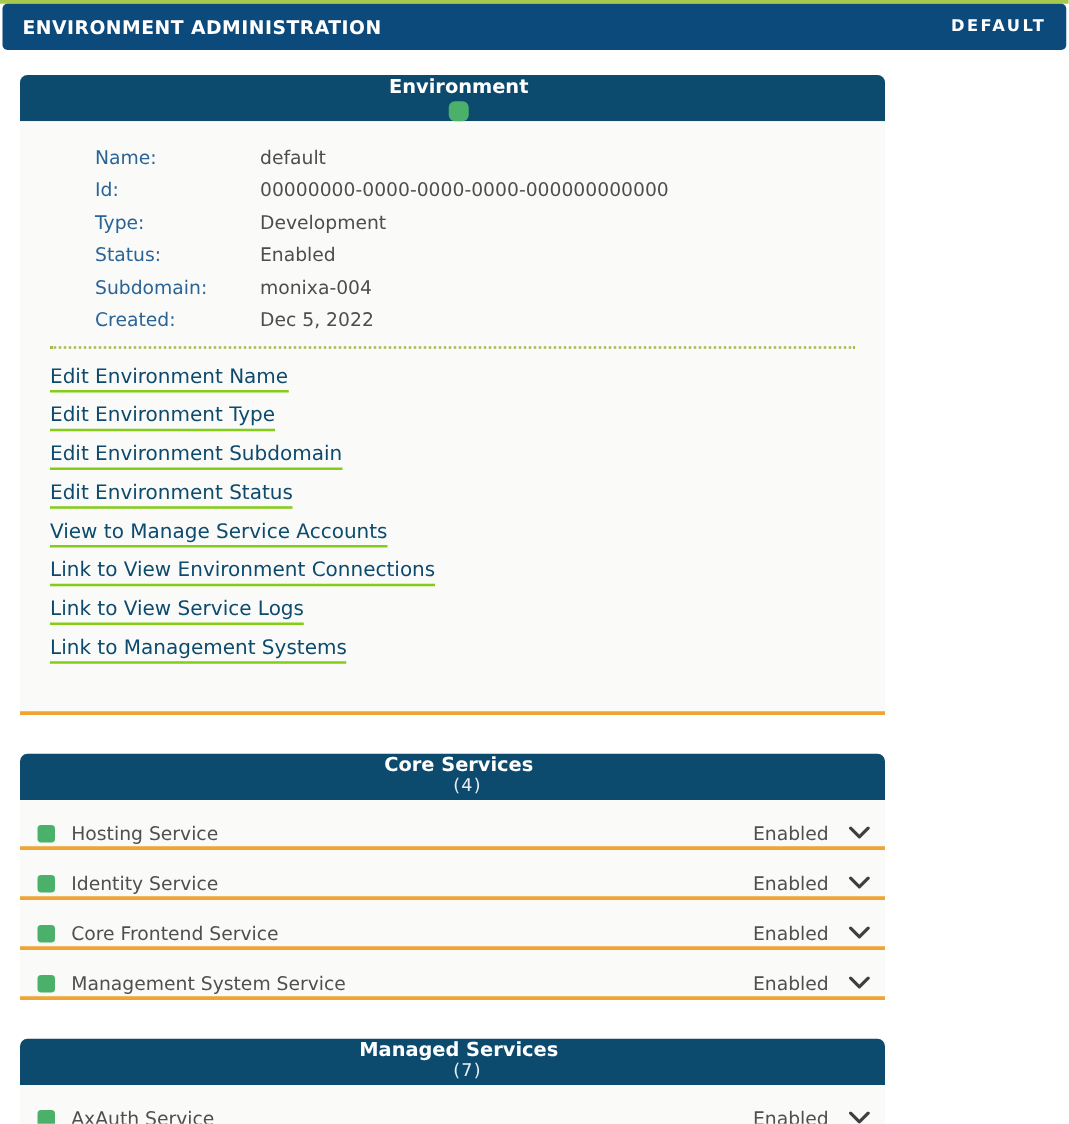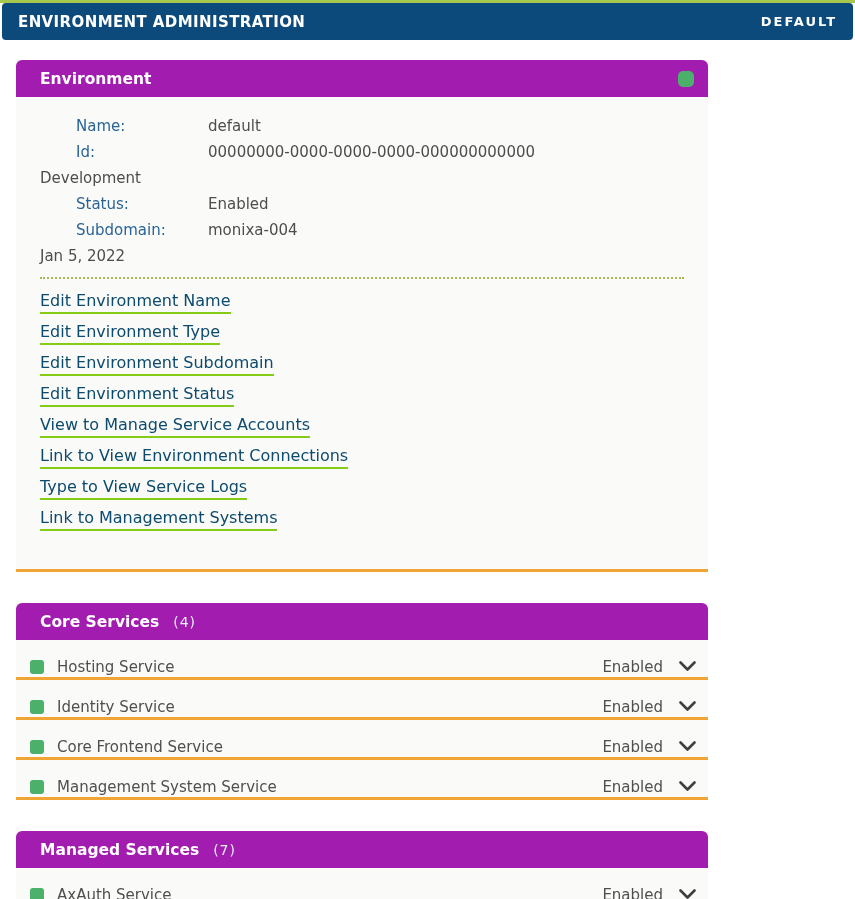--- a/index.html
+++ b/index.html
@@ -12,22 +12,22 @@
     height: 37px; margin: 0 2px; background: #0d4a7c; border-radius: 4px;
     display: flex; align-items: center; justify-content: space-between;
     padding: 0 16px;
   }
   .topbar-title { color: #ffffff; font-weight: 700; font-size: 15px; letter-spacing: 0.4px; }
   .topbar-badge { color: #ffffff; font-weight: 700; font-size: 13px; letter-spacing: 2px; }
 
   .content { width: 692px; margin-left: 16px; }
 
   .card-header {
-    height: 37px; background: #a21caf; border-radius: 6px 6px 0 0;
-    display: flex; align-items: center; padding: 0 14px 0 24px;
+    height: 37px; background: #0c4a6e; border-radius: 6px 6px 0 0;
+    display: flex; align-items: center; padding: 0 14px 0 24px; flex-direction: column;
   }
   .card-header .title { color: #ffffff; font-weight: 700; font-size: 15.5px; }
   .card-header .count { color: #e8eef4; font-weight: 400; font-size: 14px; margin-left: 14px; letter-spacing: 1px; }
   .card-header .spacer { flex: 1; }
 
   .env-card { margin-top: 20px; }
   .env-body {
     background: #fafaf8; border-bottom: 3px solid #efa433;
     padding: 16px 24px 30px 24px;
   }
@@ -77,44 +77,46 @@
 
       <div class="field-row">
         <span class="field-label">Name:</span>
         <span class="field-value">default</span>
       </div>
       <div class="field-row">
         <span class="field-label">Id:</span>
         <span class="field-value">00000000-0000-0000-0000-000000000000</span>
       </div>
       <div class="field-row">
+        <span class="field-label">Type:</span>
         <span class="field-value">Development</span>
       </div>
       <div class="field-row">
         <span class="field-label">Status:</span>
         <span class="field-value">Enabled</span>
       </div>
       <div class="field-row">
         <span class="field-label">Subdomain:</span>
         <span class="field-value">monixa-004</span>
       </div>
       <div class="field-row">
-        <span class="field-value">Jan 5, 2022</span>
+        <span class="field-label">Created:</span>
+        <span class="field-value">Dec 5, 2022</span>
       </div>
 
       <div class="dotted-sep"></div>
 
       <div class="link-list">
         <a>Edit Environment Name</a>
         <a>Edit Environment Type</a>
         <a>Edit Environment Subdomain</a>
         <a>Edit Environment Status</a>
         <a>View to Manage Service Accounts</a>
         <a>Link to View Environment Connections</a>
-        <a>Type to View Service Logs</a>
+        <a>Link to View Service Logs</a>
         <a>Link to Management Systems</a>
       </div>
 
     </div>
   </div>
 
   <div class="section">
     <div class="card-header">
       <span class="title">Core Services</span>
       <span class="count">(4)</span>

